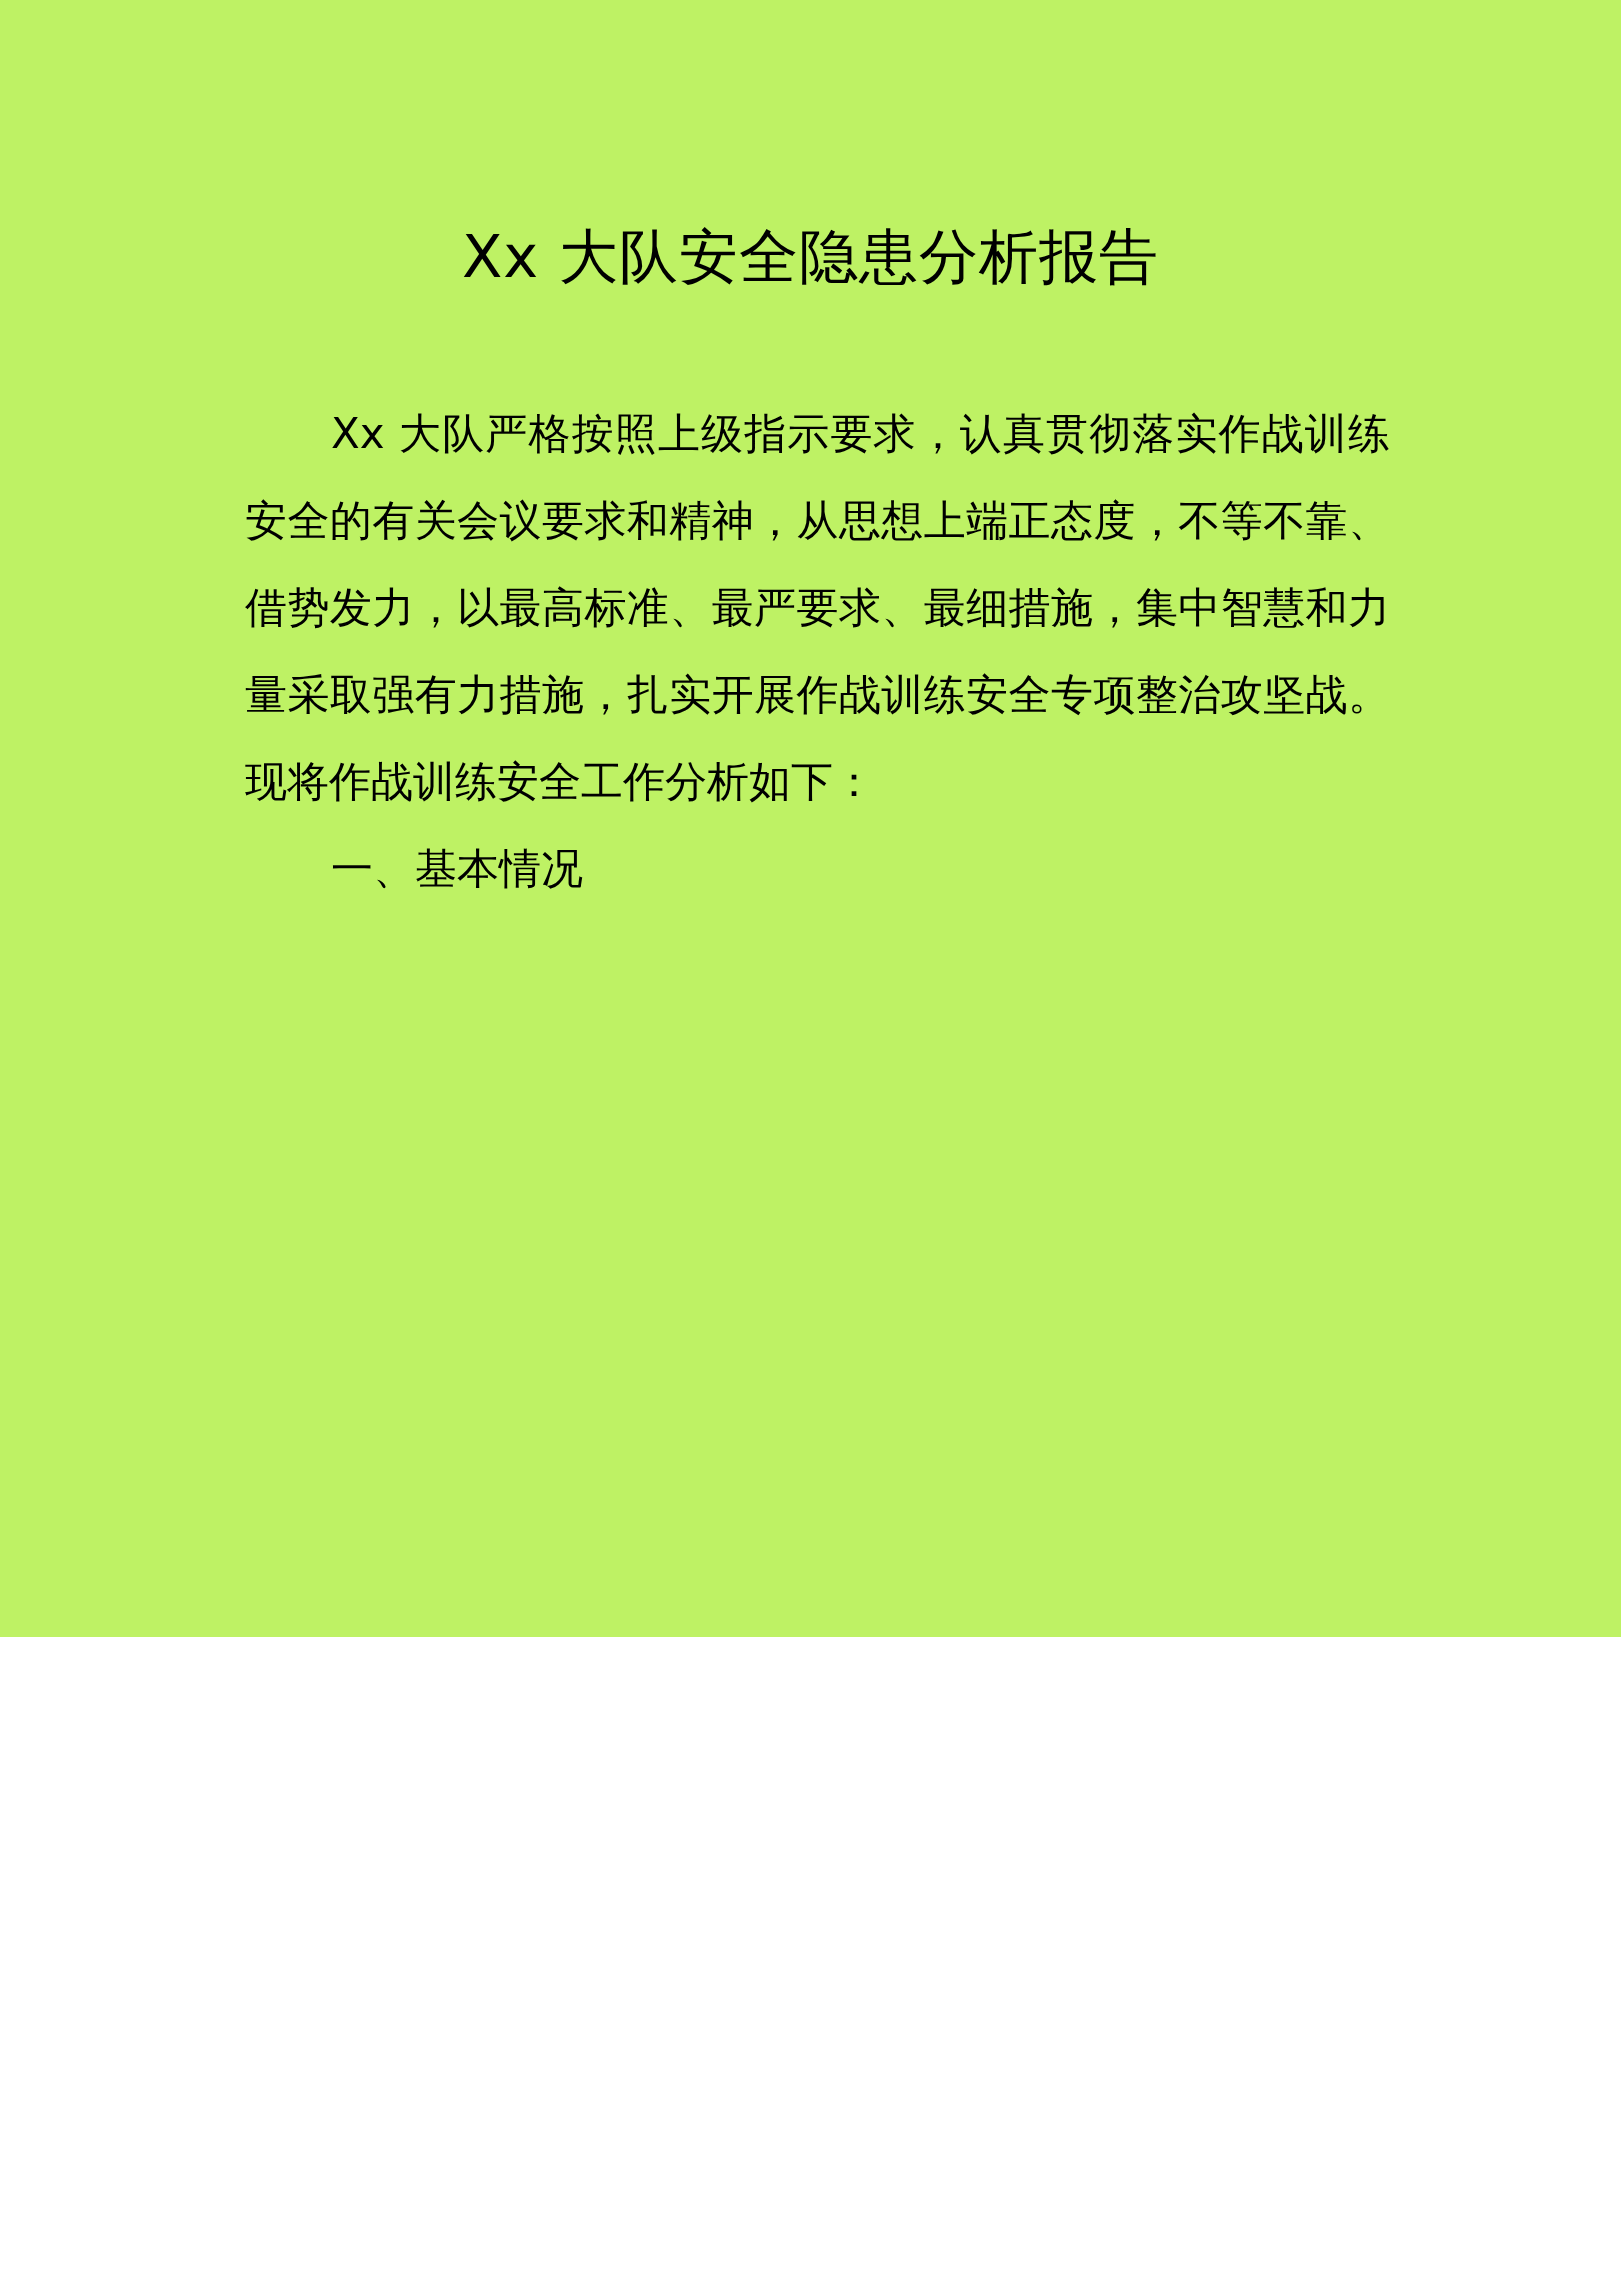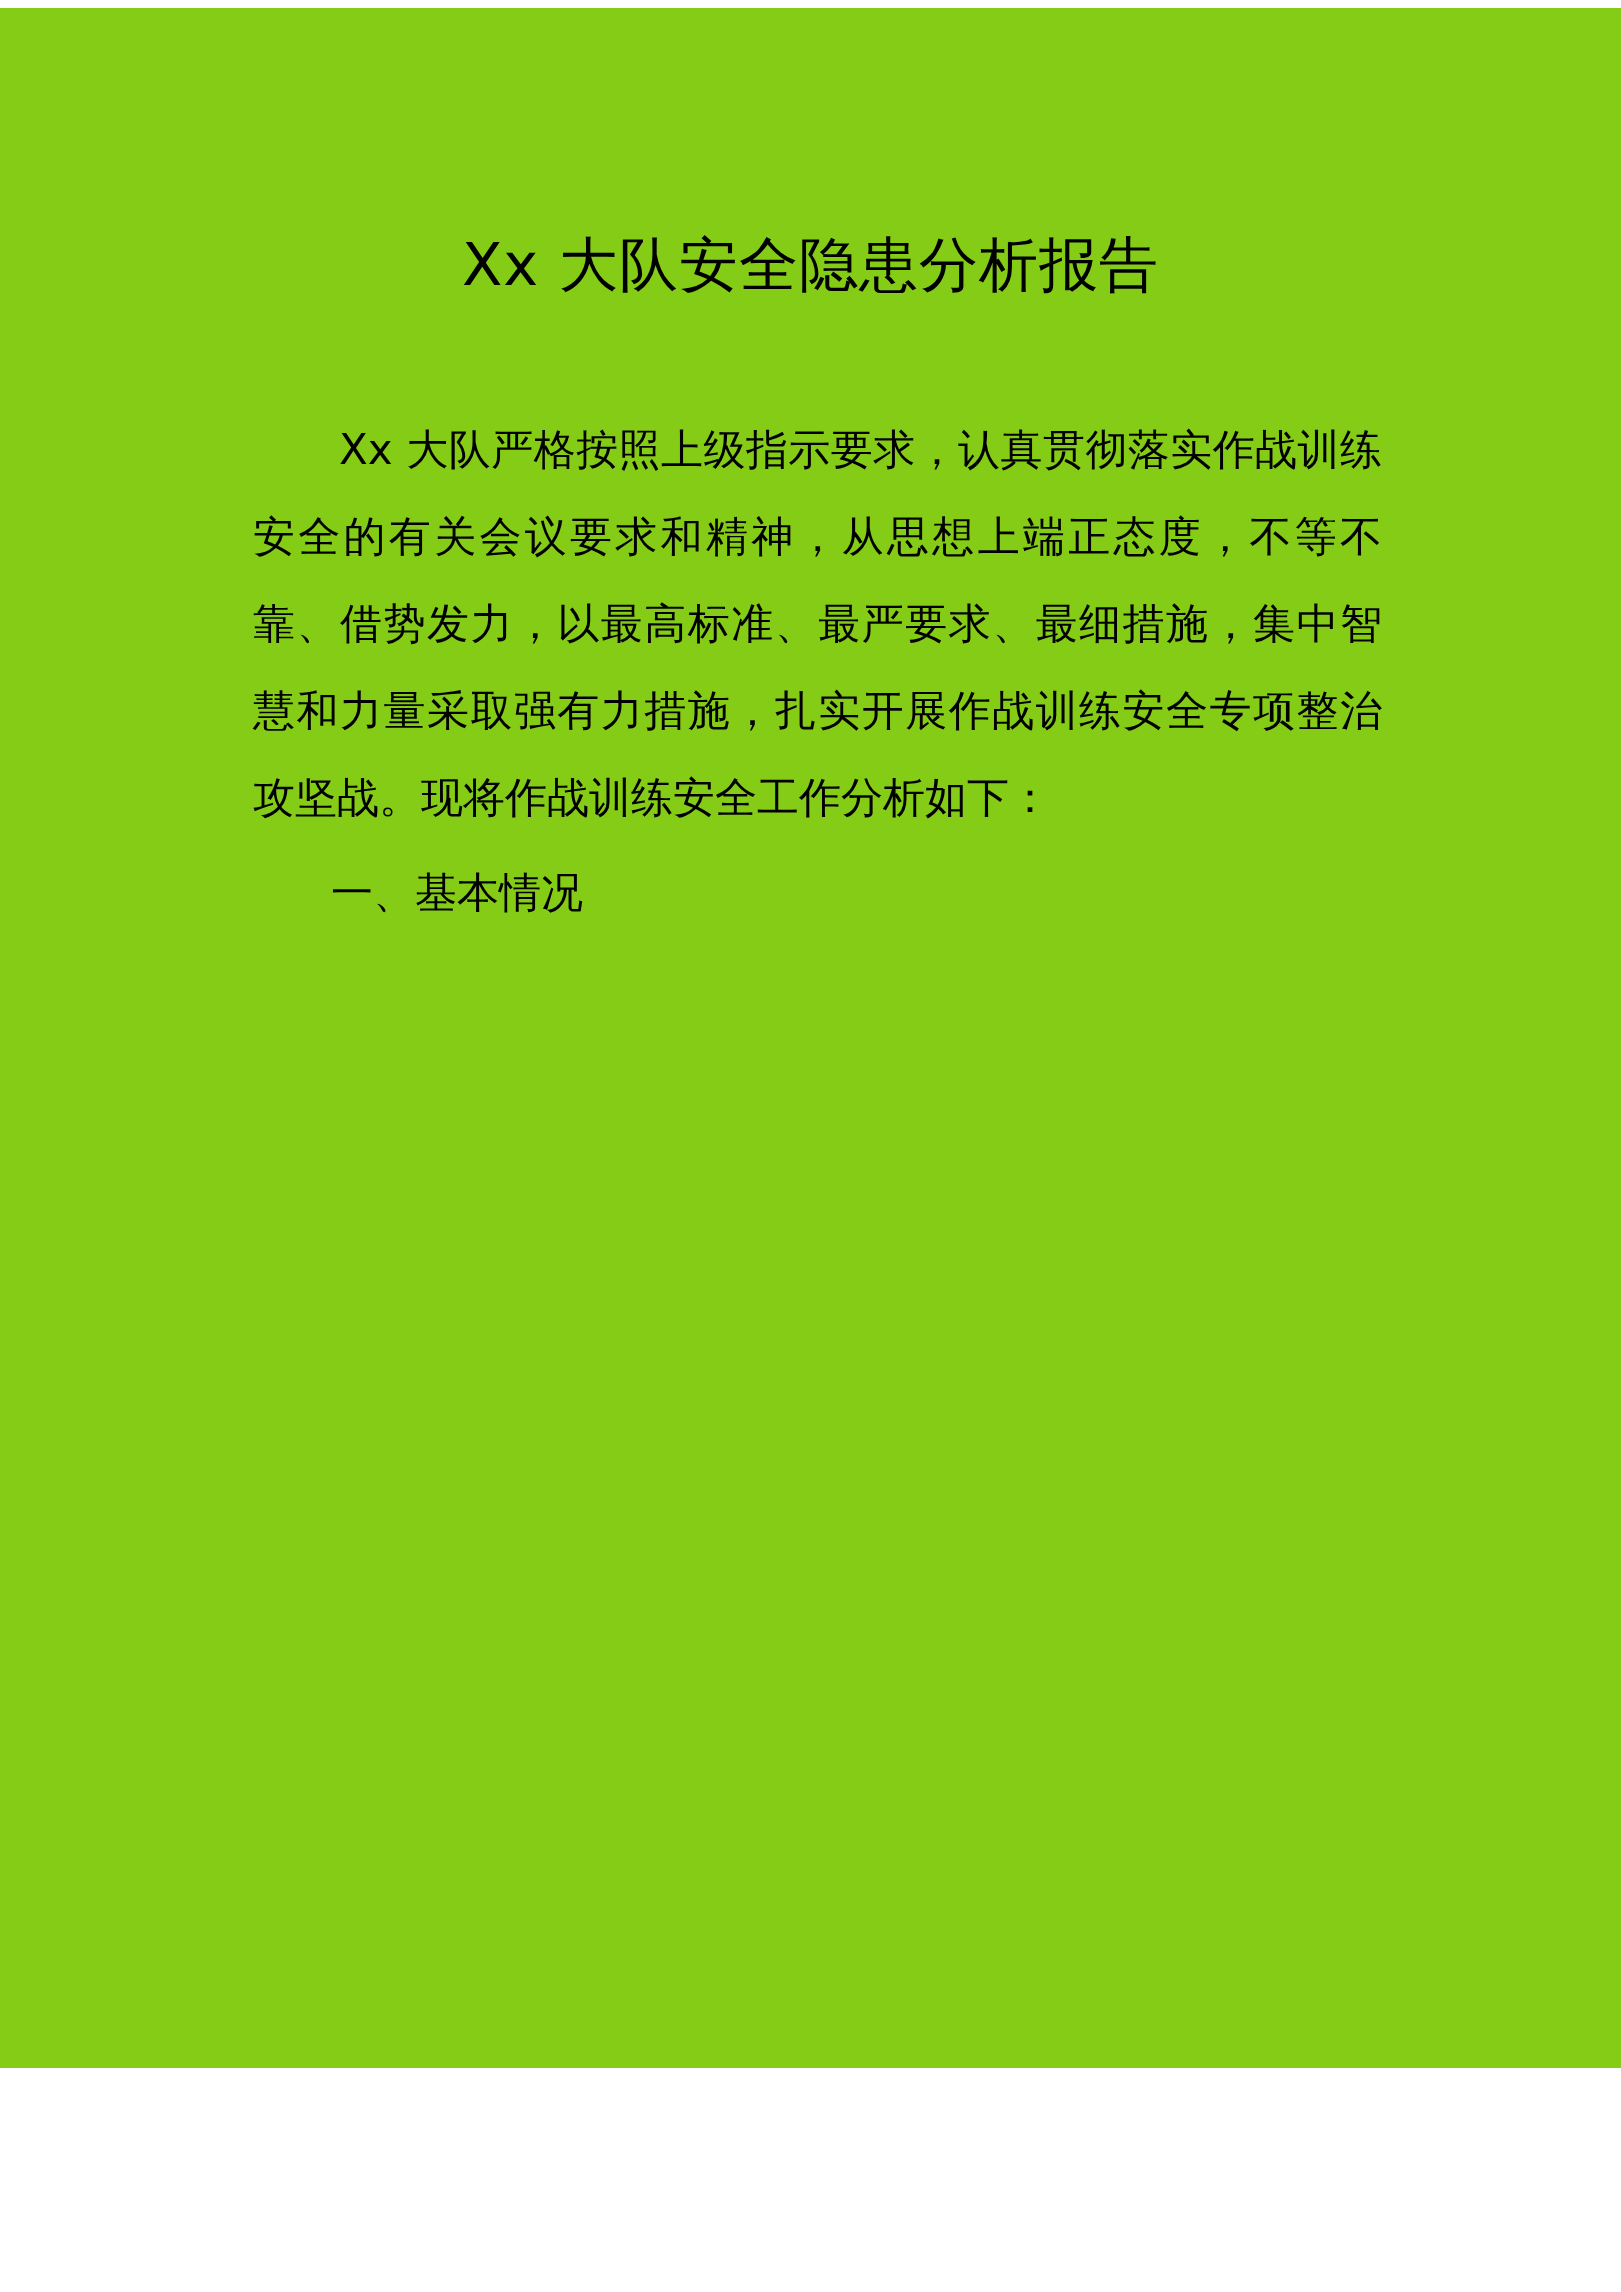--- a/index.html
+++ b/index.html
@@ -1,28 +1,28 @@
 <!DOCTYPE html>
 <html><head>
 <meta charset="utf-8">
 <style>
   html, body { margin: 0; padding: 0; background: #ffffff; }
   body { width: 1621px; height: 2293px; position: relative; overflow: hidden; }
-  .page { position: absolute; left: 0; top: 8px; width: 1621px; height: 2060px; background: #84cc16; }
+  .page { position: absolute; left: 0; top: 0; width: 1621px; height: 1637px; background: #bef264; }
   .title {
     position: absolute; left: 0; top: 218px; width: 1621px; text-align: center;
     font-family: "DejaVu Sans", sans-serif; font-size: 59px; line-height: 78px;
     color: #000; letter-spacing: 1px;
   }
   .body {
     position: absolute; left: 245px; top: 390px; width: 1145px;
     font-family: "DejaVu Sans", sans-serif; font-size: 42px; line-height: 87px;
     color: #000; text-align: justify;
   }
-  .para { margin: 8px; text-indent: 86px; }
+  .para { margin: 0; text-indent: 86px; }
   .heading { margin: 0; text-indent: 86px; }
 </style>
 </head>
 <body>
 
 <div class="page">
   <div class="title">Xx 大队安全隐患分析报告</div>
   <div class="body">
     <p class="para">Xx 大队严格按照上级指示要求，认真贯彻落实作战训练安全的有关会议要求和精神，从思想上端正态度，不等不靠、借势发力，以最高标准、最严要求、最细措施，集中智慧和力量采取强有力措施，扎实开展作战训练安全专项整治攻坚战。现将作战训练安全工作分析如下：</p>
     <p class="heading">一、基本情况</p>

